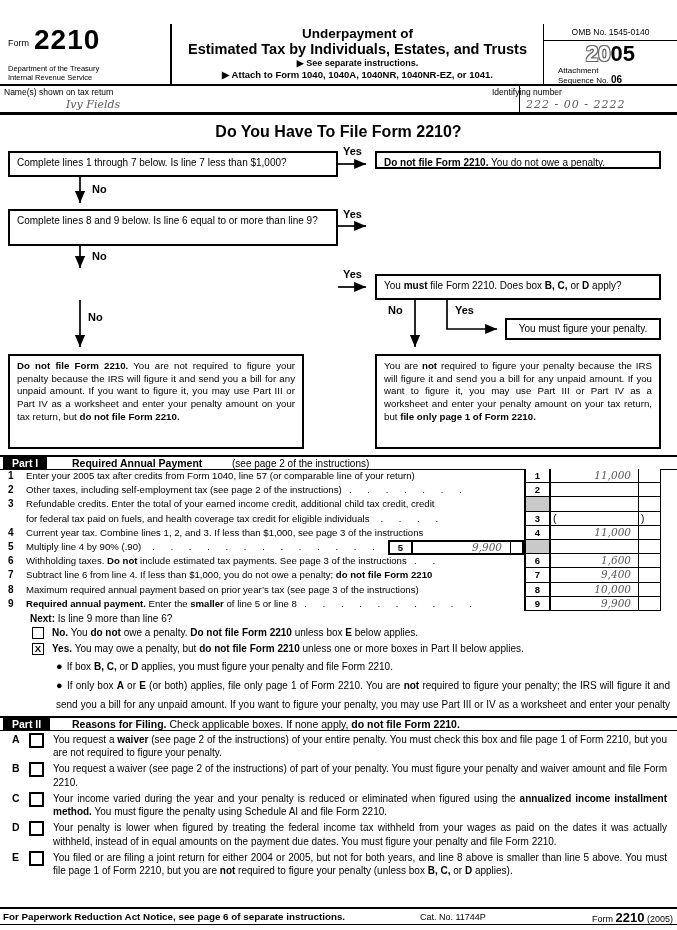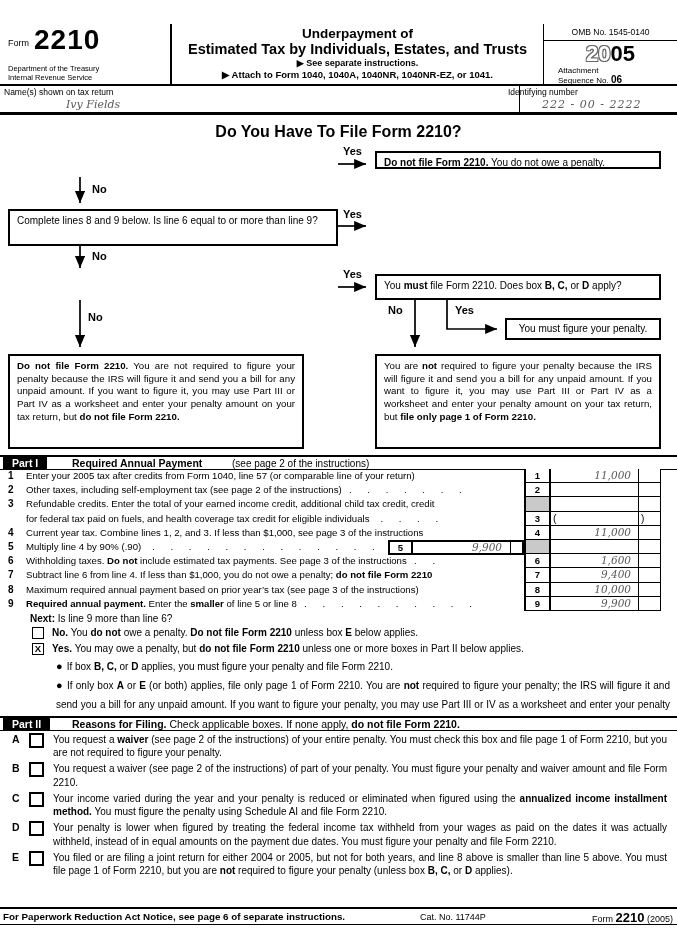--- a/index.html
+++ b/index.html
@@ -31,21 +31,21 @@
   .year{text-align:center;font-size:22px;font-weight:bold;line-height:24px;margin-top:1px;}
   .yr-outline{color:#fff;text-shadow:-1px -1px 0 #666,1px -1px 0 #666,-1px 1px 0 #666,1px 1px 0 #666;}
   .attach{font-size:8px;line-height:9px;padding-left:14px;margin-top:0px;}
   .seq-no{font-size:10px;font-weight:bold;}
 
   
   .namerow{top:86px;left:0;width:677px;height:29px;border-bottom:3px solid #000;box-sizing:border-box;}
   .nr-left{position:absolute;left:0;top:0;width:520px;height:29px;border-right:1.5px solid #000;box-sizing:border-box;}
   .nr-lbl{font-size:8.5px;padding:1px 0 0 4px;}
   .nr-name{position:absolute;left:66px;top:12px;font-size:11px;}
-  .nr-right{position:absolute;left:504px;top:0;width:157px;height:38px;}
+  .nr-right{position:absolute;left:488px;top:0;width:157px;height:38px;}
   .nr-id{position:absolute;left:38px;top:12px;font-size:11px;letter-spacing:1px;}
 
   
   .fc{top:115px;left:0;width:677px;height:340px;}
   .fc-title{position:absolute;top:8px;left:0;width:677px;text-align:center;font-size:16px;font-weight:bold;}
   .fc-box{position:absolute;border:2px solid #000;box-sizing:border-box;font-size:10px;line-height:12.6px;padding:4px 7px;background:#fff;}
   .fc-just{text-align:justify;font-size:9.7px;line-height:12.7px;}
   .fc-lbl{position:absolute;font-size:11px;font-weight:bold;background:#fff;padding:0 2px;}
   .fc-svg{position:absolute;left:0;top:0;}
   .fc-svg path{stroke:#000;stroke-width:1.7;fill:none;}
@@ -157,20 +157,21 @@
       <path d="M338 111 H366" marker-end="url(#ah)"></path>
       <path d="M80 131 V153" marker-end="url(#ah)"></path>
       <path d="M338 172 H366" marker-end="url(#ah)"></path>
       <path d="M80 185 V232" marker-end="url(#ah)"></path>
       <path d="M415 185 V232" marker-end="url(#ah)"></path>
       <path d="M447 185 V214 H497" marker-end="url(#ah)"></path>
     </svg>
 
     <div class="fc-title">Do You Have To File Form 2210?</div>
 
+    <div class="fc-box" style="left:8px;top:36px;width:330px;height:26px;"><span>Complete lines 1 through 7 below. Is line 7 less than $1,000?</span></div>
     <div class="fc-lbl" style="left:341px;top:30px;">Yes</div>
     <div class="fc-box" style="left:375px;top:36px;width:286px;height:18px;"><b>Do not file Form 2210.</b><span> You do not owe a penalty.</span></div>
 
     <div class="fc-lbl" style="left:90px;top:68px;">No</div>
     <div class="fc-box" style="left:8px;top:94px;width:330px;height:37px;"><span>Complete lines 8 and 9 below. Is line 6 equal to or more than line 9?</span></div>
     <div class="fc-lbl" style="left:341px;top:93px;">Yes</div>
 
     <div class="fc-lbl" style="left:90px;top:135px;">No</div>
     <div class="fc-lbl" style="left:341px;top:153px;">Yes</div>
     <div class="fc-box" style="left:375px;top:159px;width:286px;height:26px;"><span>You </span><b>must</b><span> file Form 2210. Does box </span><b>B, C,</b><span> or </span><b>D</b><span> apply?</span></div>

